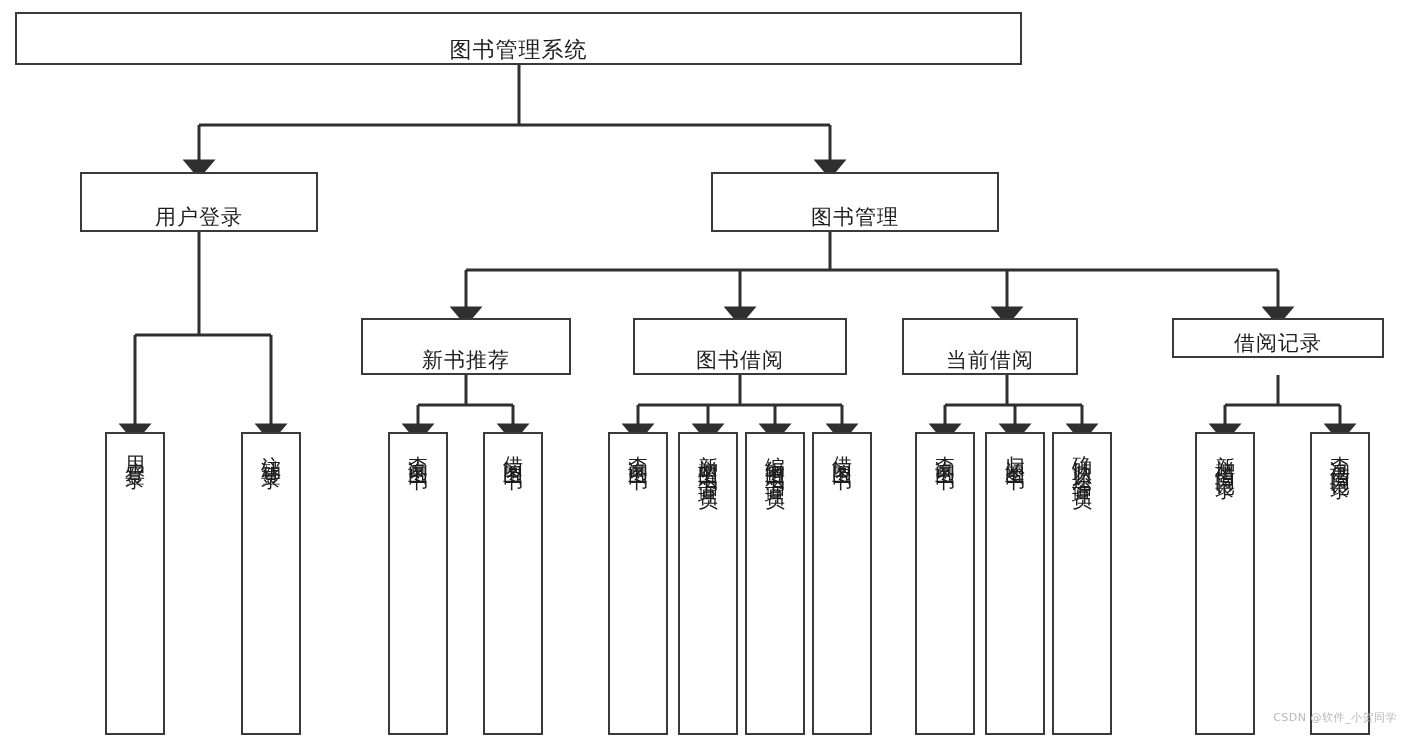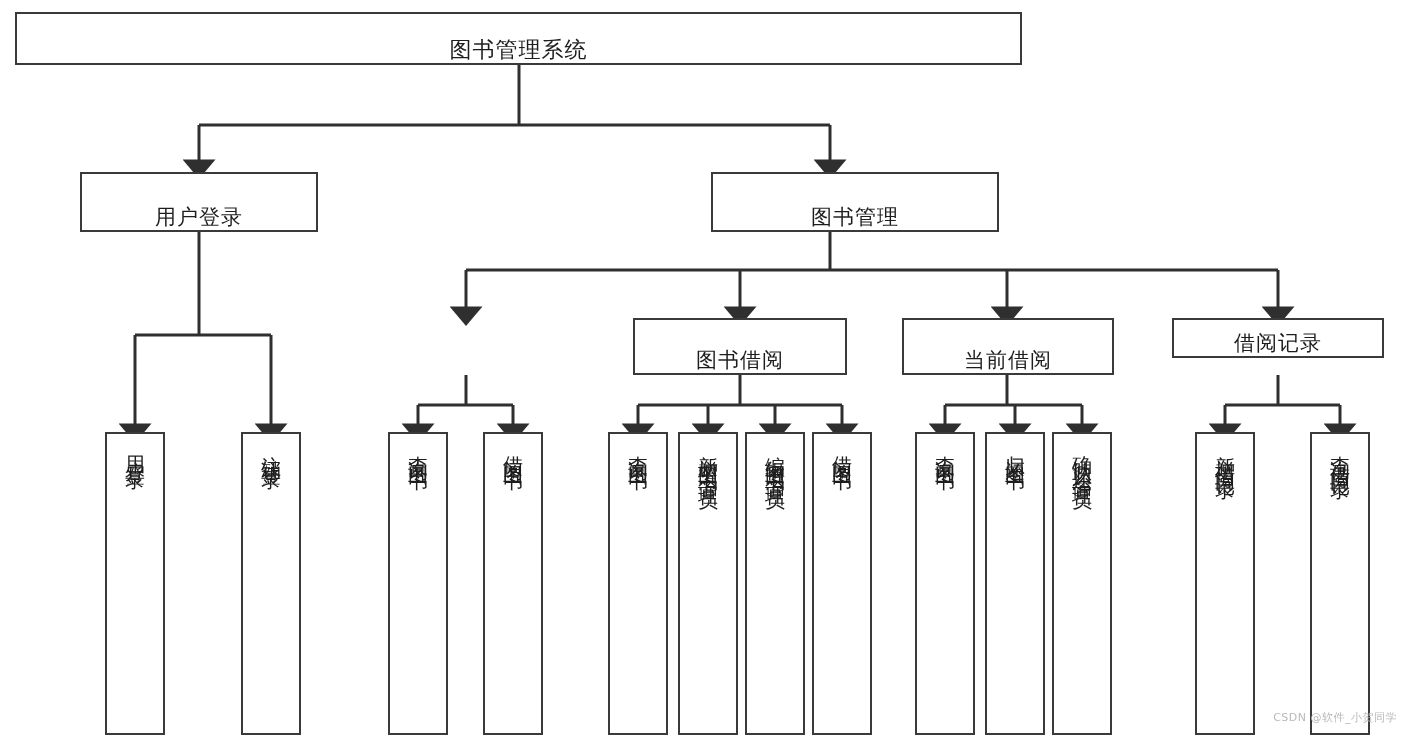--- a/index.html
+++ b/index.html
@@ -129,26 +129,29 @@
   </div>
 
   <div class="node horizontal" style="left:80px; top:172px; width:238px; height:60px;">
     <span>用户登录</span>
   </div>
 
   <div class="node horizontal" style="left:711px; top:172px; width:288px; height:60px;">
     <span>图书管理</span>
   </div>
 
+  <div class="node horizontal" style="left:361px; top:318px; width:210px; height:57px;">
+    <span>新书推荐</span>
+  </div>
 
   <div class="node horizontal" style="left:633px; top:318px; width:214px; height:57px;">
     <span>图书借阅</span>
   </div>
 
-  <div class="node horizontal" style="left:902px; top:318px; width:212px; height:57px;">
+  <div class="node horizontal" style="left:902px; top:318px; width:176px; height:57px;">
     <span>当前借阅</span>
   </div>
 
   <div class="node horizontal" style="left:1172px; top:318px; width:212px; height:40px;">
     <span>借阅记录</span>
   </div>
 
   <div class="node vertical" style="left:105px; top:432px; width:60px; height:303px;">
     <span class="vlabel">用户登录</span>
   </div>

